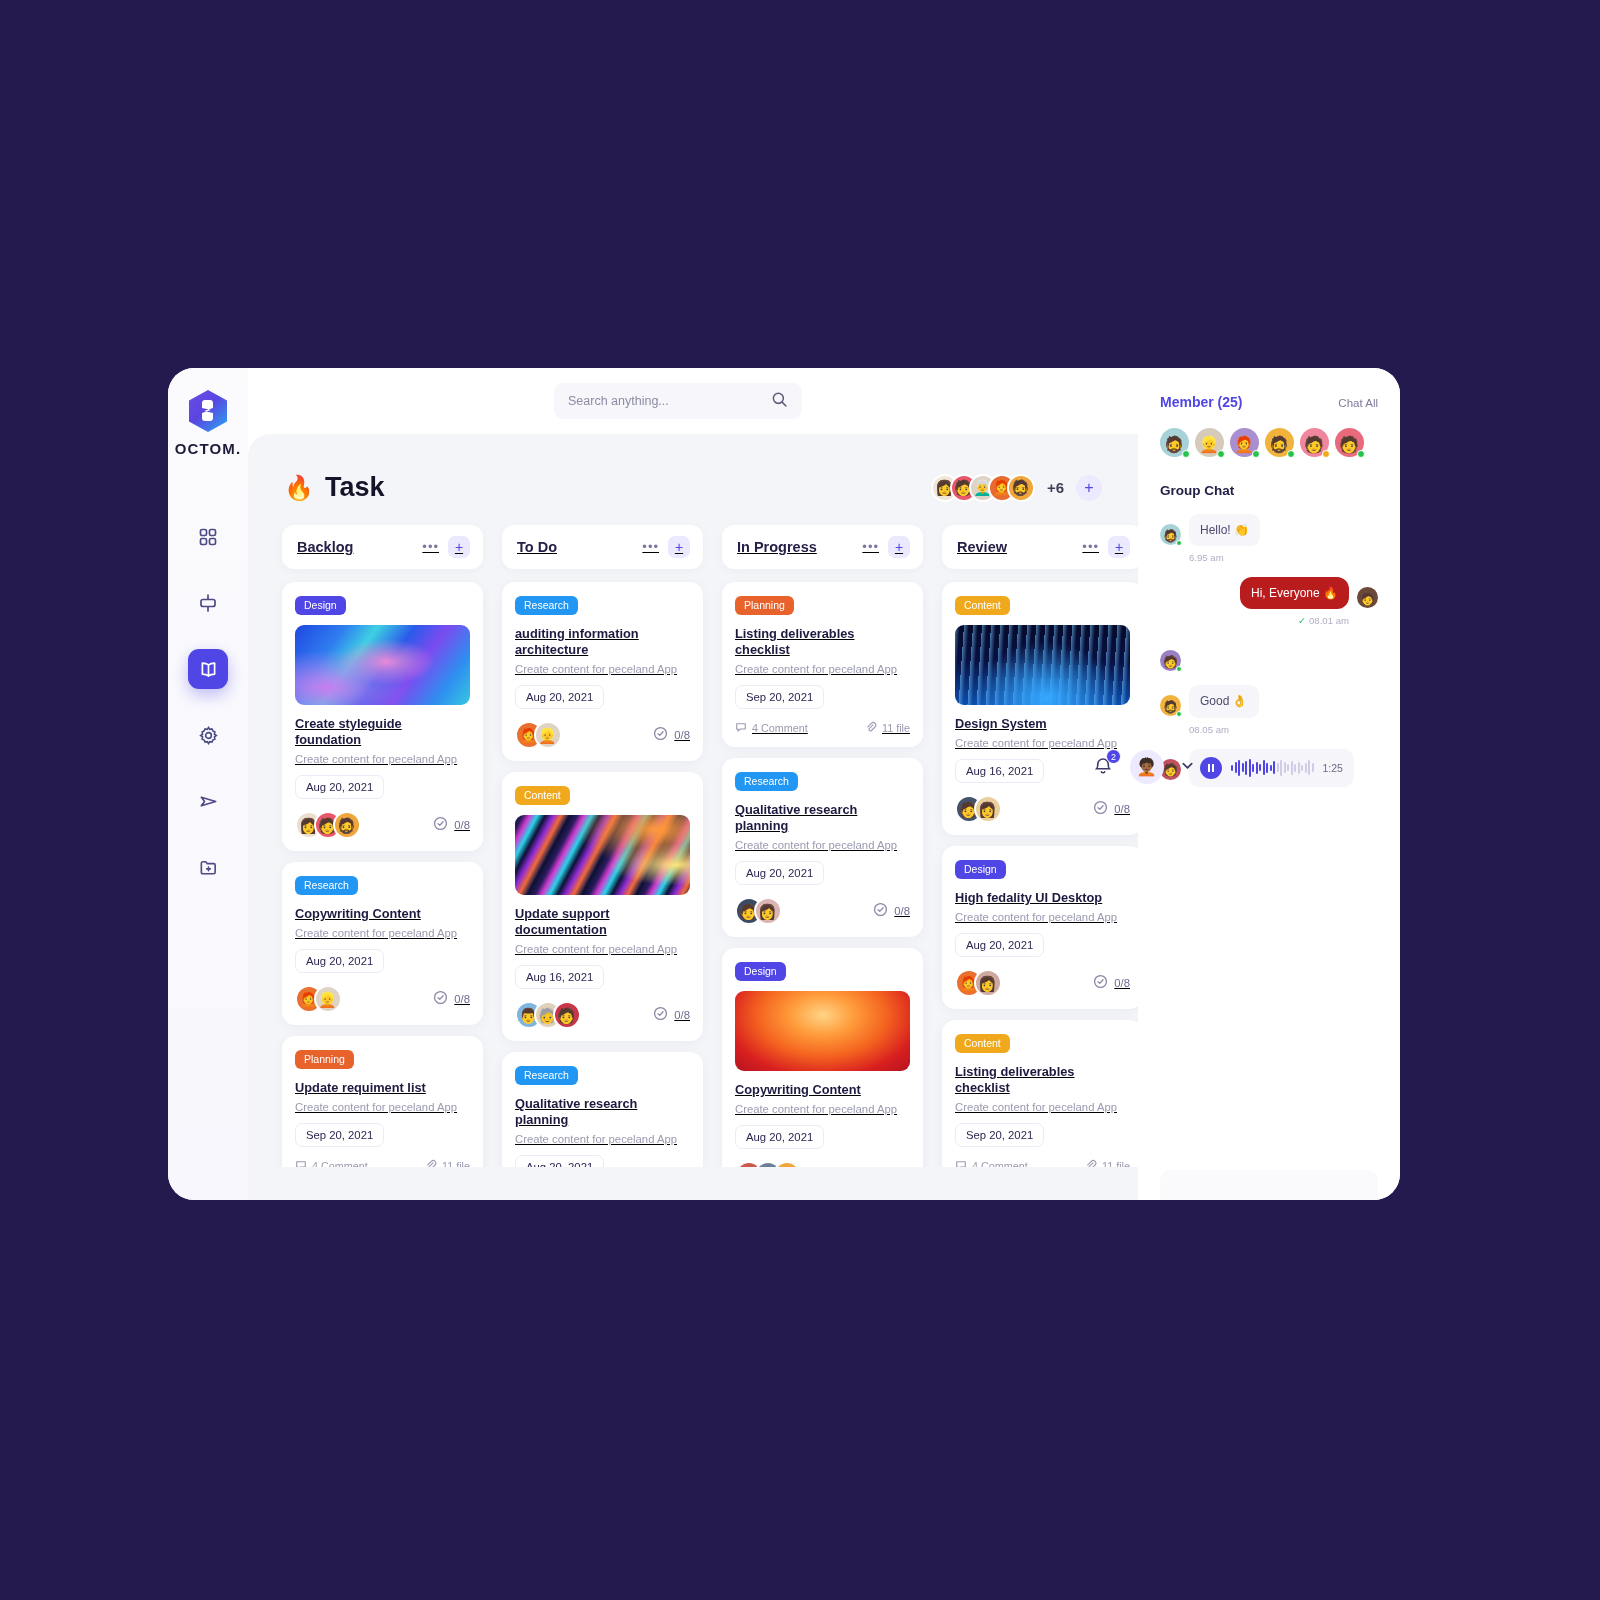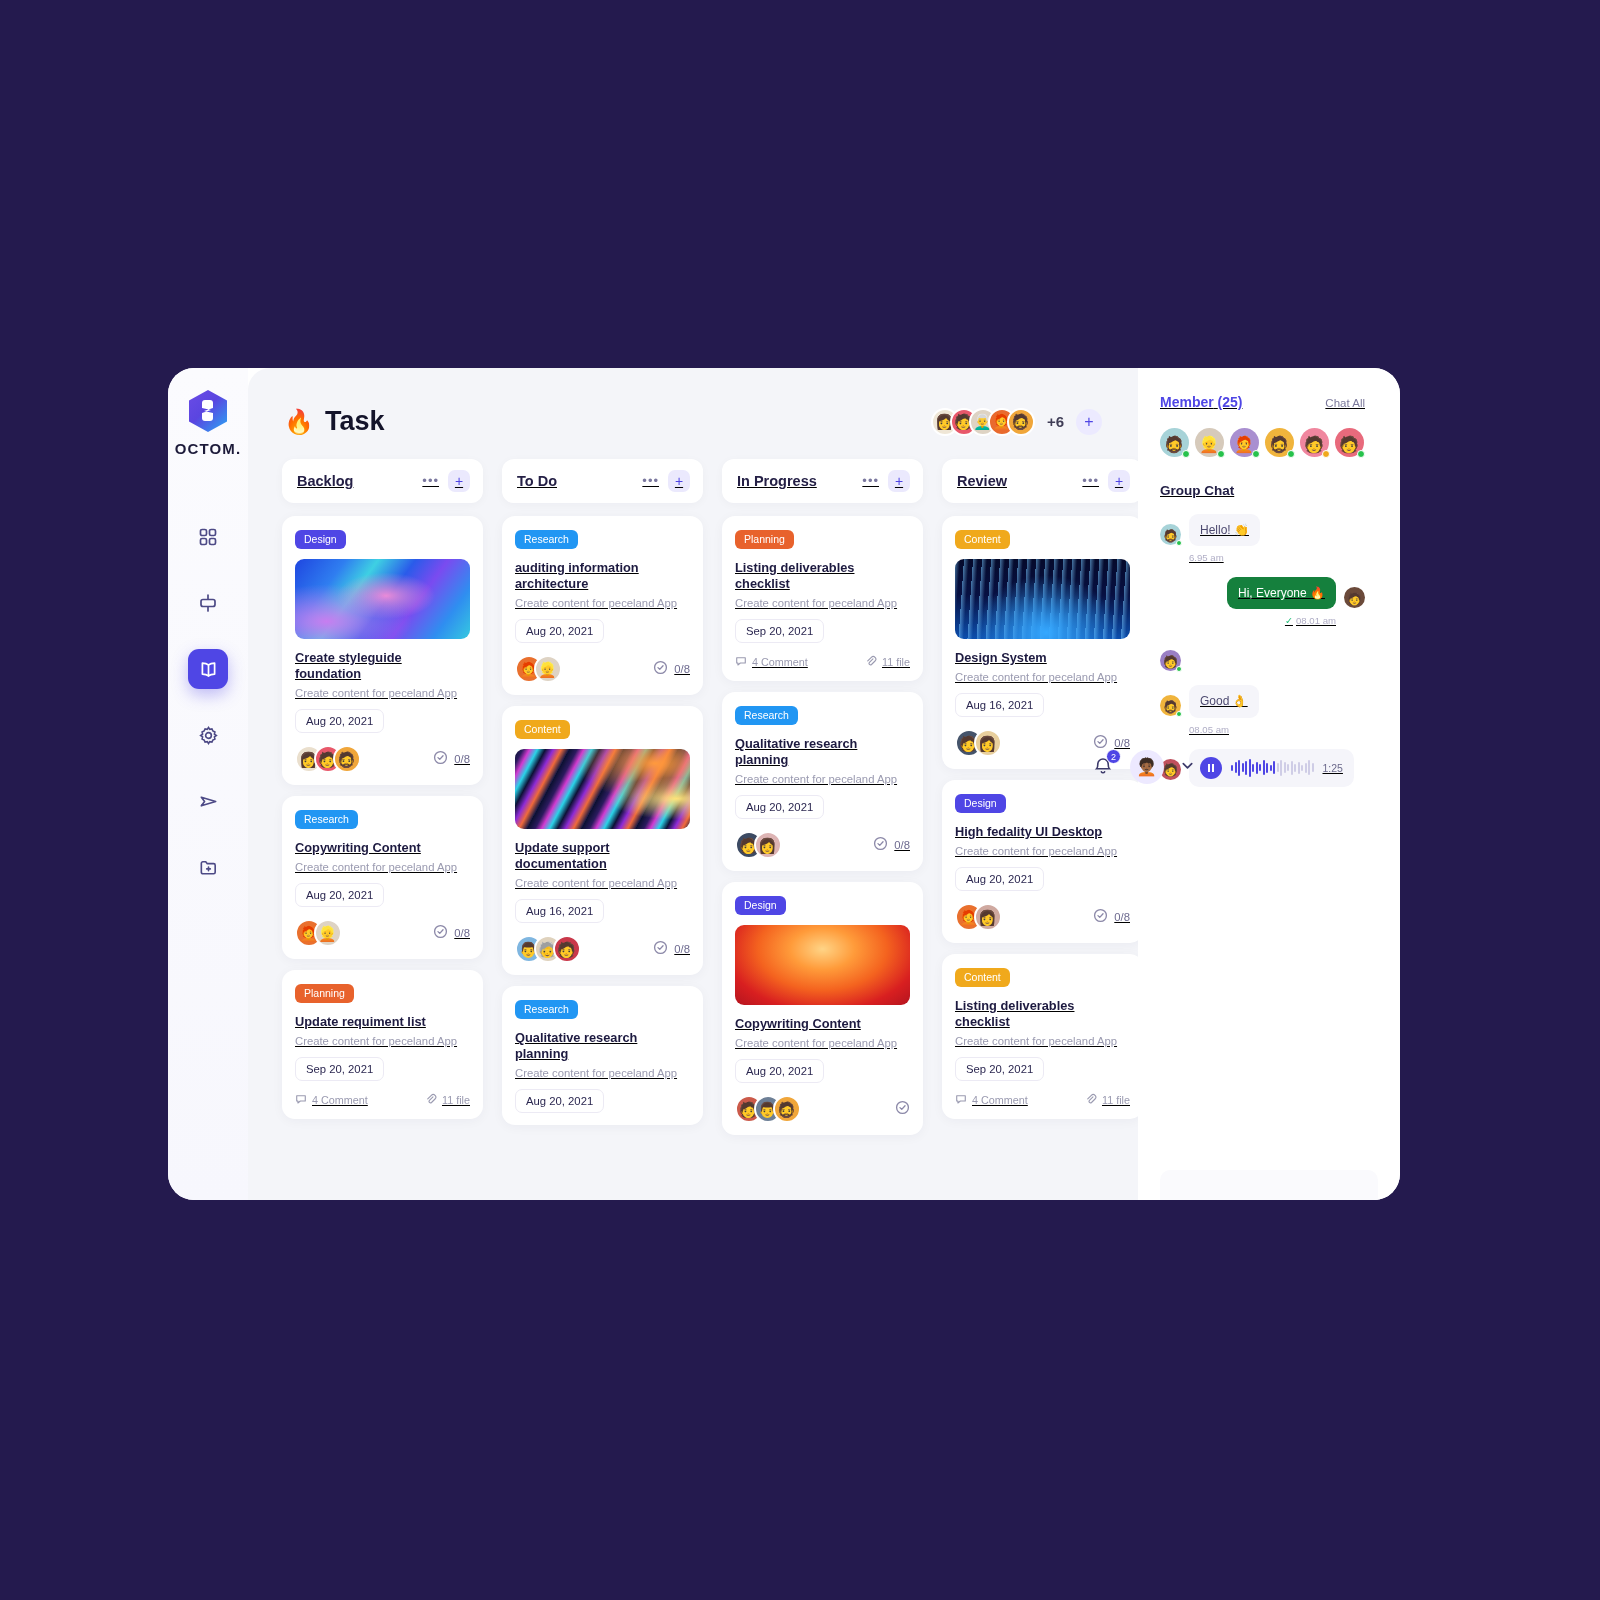--- a/index.html
+++ b/index.html
@@ -181,23 +181,22 @@
   }
   .card-foot {
     margin-top: 12px; display: flex; align-items: center; justify-content: space-between;
   }
   .check-count { display: flex; align-items: center; gap: 6px; font-size: 11.3px; color: #6e6b90; }
   .meta { display: flex; align-items: center; gap: 5px; font-size: 10.8px; color: #9a9ab0; }
 
   
   .right {
     width: 262px; flex: 0 0 262px;
-    background: #ffffff; padding: 26px 35px 0 22px;
+    background: #ffffff; padding: 26px 22px 0 22px;
     position: relative;
-    text-decoration: underline;
   }
   .right-head { display: flex; align-items: baseline; justify-content: space-between; }
   .member-label { font-size: 14px; font-weight: bold; color: #232046; }
   .member-label span { color: #4f46e5; }
   .view-all { font-size: 11.5px; color: #7c7a9c; }
   .member-row { margin-top: 18px; display: flex; gap: 6px; }
   .m-av { width: 29px; height: 29px; border-radius: 50%; position: relative; overflow: visible; }
   .m-av .face { position:absolute; inset:0; border-radius:50%; overflow:hidden; }
   .m-av .face i { position:absolute; left:50%; top:55%; transform:translate(-50%,-50%); font-size:16px; font-style:normal; }
   .dot {
@@ -209,21 +208,21 @@
   .msg { display: flex; gap: 8px; align-items: flex-start; }
   .msg.out { justify-content: flex-end; }
   .c-av { width: 21px; height: 21px; border-radius: 50%; position: relative; overflow: visible; flex: 0 0 auto; margin-top: 10px; }
   .c-av .face { position:absolute; inset:0; border-radius:50%; overflow:hidden; }
   .c-av .face i { position:absolute; left:50%; top:56%; transform:translate(-50%,-50%); font-size:12px; font-style:normal; }
   .bubble-wrap { max-width: 168px; }
   .bubble {
     background: #f5f5fa; border-radius: 9px; padding: 8px 11px;
     font-size: 12px; color: #4d4a70; line-height: 1.35;
   }
-  .bubble.me { background: #15803d; color: #ffffff; }
+  .bubble.me { background: #b91c1c; color: #ffffff; border-radius: 12px; }
   .time { margin-top: 6px; font-size: 9.6px; color: #b0aec6; }
   .time.me { text-align: right; color: #b0aec6; }
   .time .tick { color: #22c07a; margin-right: 3px; }
   .voice {
     display: flex; align-items: center; gap: 9px;
     background: #f5f5fa; border-radius: 10px; padding: 8px 11px;
   }
   .play {
     width: 22px; height: 22px; border-radius: 50%; background: #4f46e5;
     display: flex; align-items: center; justify-content: center; flex: 0 0 auto;
@@ -297,20 +296,31 @@
             <svg width="21" height="21" viewBox="0 0 22 22" fill="none" stroke="currentColor" stroke-width="1.7" stroke-linecap="round">
               <path d="M3.5 6.6a1.6 1.6 0 011.6-1.6h3l1.6 2h6.7a1.6 1.6 0 011.6 1.6v7.4a1.6 1.6 0 01-1.6 1.6H5.1a1.6 1.6 0 01-1.6-1.6z"></path>
               <path d="M11 10.6v3.8M9.1 12.5h3.8"></path>
             </svg>
           </span>
         </div>
       </div>
     </div>
 
     <div class="center">
+      <div class="topbar">
+        <div class="search">
+          <input placeholder="Search anything..." style="">
+          <span>
+            <svg width="17" height="17" viewBox="0 0 18 18" fill="none" stroke="#5c5a7d" stroke-width="1.6" stroke-linecap="round">
+              <circle cx="7.8" cy="7.8" r="5.3"></circle>
+                <path d="M11.8 11.8l4 4"></path>
+            </svg>
+          </span>
+        </div>
+      </div>
 
       <div class="board-wrap">
         <div class="board-head">
           <div class="board-title">
             <span class="flame">🔥</span>
             <span>Task</span>
           </div>
           <div class="head-people">
             <div class="stack">
                 <div class="av" style="background: rgb(239, 230, 214);">

